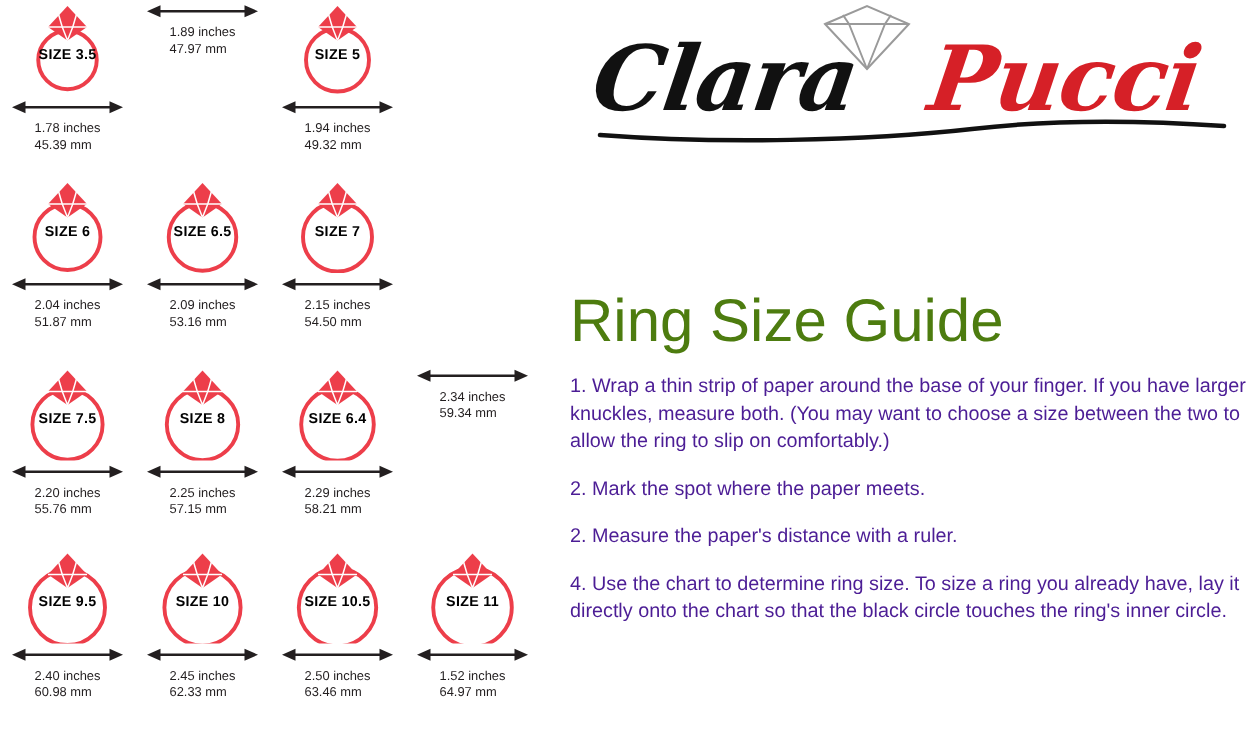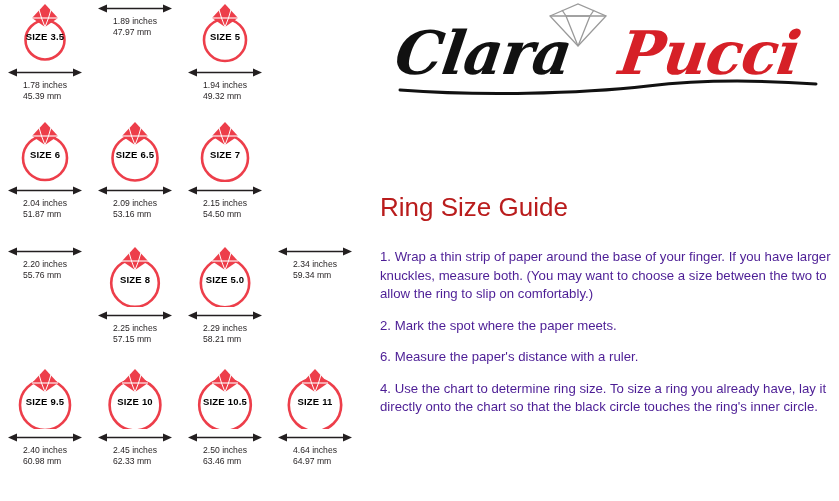--- a/index.html
+++ b/index.html
@@ -127,23 +127,23 @@
     left: 16px;
     top: 76px;
     width: 420px;
     height: 18px;
   }
 
   .guide-title {
     position: absolute;
     left: 8px;
     top: 192px;
-    font-size: 26px;
+    font-size: 40px;
     font-weight: normal;
-    color: #b91c1c;
+    color: #4d7c0f;
     letter-spacing: 0px;
   }
   .steps {
     position: absolute;
     left: 8px;
     top: 248px;
     width: 455px;
   }
   .step {
     font-size: 13.2px;
@@ -289,20 +289,29 @@
         </div>
         <div class="measure">
           <div>2.15 inches</div>
           <div>54.50 mm</div>
         </div>
       </div>
     </div>
 
     <div class="chart-row" style="top:243px;">
       <div class="cell">
+        <div class="ring-wrap">
+          <svg class="ring-svg" width="74" height="62" viewBox="0 0 74 62">
+            <circle cx="37" cy="38" r="23.4" fill="none" stroke="#ed3e4a" stroke-width="2.6"></circle>
+            <path d="M24 16 L37 2 L50 16 L37 25 Z" fill="#ed3e4a"></path>
+            <path d="M24 16 L50 16" stroke="#ffffff" stroke-width="1.1"></path>
+            <path d="M31 7.5 L33.5 16 M43 7.5 L40.5 16 M33.5 16 L37 25 M40.5 16 L37 25" stroke="#ffffff" stroke-width="1"></path>
+          </svg>
+          <div class="size-label">SIZE 7.5</div>
+        </div>
         <div class="arrow-row">
           <svg width="78" height="13" viewBox="0 0 78 13">
             <line x1="9" y1="6.5" x2="69" y2="6.5" stroke="#231f20" stroke-width="1.6"></line>
             <polygon points="2,6.5 11,2.5 11,10.5" fill="#231f20"></polygon>
             <polygon points="76,6.5 67,2.5 67,10.5" fill="#231f20"></polygon>
           </svg>
         </div>
         <div class="measure">
           <div>2.20 inches</div>
           <div>55.76 mm</div>
@@ -333,21 +342,21 @@
       </div>
 
       <div class="cell">
         <div class="ring-wrap">
           <svg class="ring-svg" width="74" height="62" viewBox="0 0 74 62">
             <circle cx="37" cy="38" r="24.2" fill="none" stroke="#ed3e4a" stroke-width="2.6"></circle>
             <path d="M24 16 L37 2 L50 16 L37 25 Z" fill="#ed3e4a"></path>
             <path d="M24 16 L50 16" stroke="#ffffff" stroke-width="1.1"></path>
             <path d="M31 7.5 L33.5 16 M43 7.5 L40.5 16 M33.5 16 L37 25 M40.5 16 L37 25" stroke="#ffffff" stroke-width="1"></path>
           </svg>
-          <div class="size-label">SIZE 5.0</div>
+          <div class="size-label">SIZE 6.4</div>
         </div>
         <div class="arrow-row">
           <svg width="78" height="13" viewBox="0 0 78 13">
             <line x1="9" y1="6.5" x2="69" y2="6.5" stroke="#231f20" stroke-width="1.6"></line>
             <polygon points="2,6.5 11,2.5 11,10.5" fill="#231f20"></polygon>
             <polygon points="76,6.5 67,2.5 67,10.5" fill="#231f20"></polygon>
           </svg>
         </div>
         <div class="measure">
           <div>2.29 inches</div>
@@ -451,21 +460,21 @@
           <div class="size-label">SIZE 11</div>
         </div>
         <div class="arrow-row">
           <svg width="78" height="13" viewBox="0 0 78 13">
             <line x1="9" y1="6.5" x2="69" y2="6.5" stroke="#231f20" stroke-width="1.6"></line>
             <polygon points="2,6.5 11,2.5 11,10.5" fill="#231f20"></polygon>
             <polygon points="76,6.5 67,2.5 67,10.5" fill="#231f20"></polygon>
           </svg>
         </div>
         <div class="measure">
-          <div>4.64 inches</div>
+          <div>1.52 inches</div>
           <div>64.97 mm</div>
         </div>
       </div>
     </div>
 
   </div>
 
   <div class="right">
 
     <div class="logo">
@@ -484,18 +493,18 @@
       <svg class="logo-swoosh" viewBox="0 0 420 18">
         <path d="M2 12 C 80 18, 180 16, 250 8 C 300 2, 360 2, 418 6" fill="none" stroke="#111111" stroke-width="3" stroke-linecap="round"></path>
       </svg>
     </div>
 
     <div class="guide-title">Ring Size Guide</div>
 
     <div class="steps">
       <div class="step">1.  Wrap a thin strip of paper around the base of your finger. If you have larger knuckles, measure both. (You may want to choose a size between the two to allow the ring to slip on comfortably.)</div>
       <div class="step">2.  Mark the spot where the paper meets.</div>
-      <div class="step">6.  Measure the paper's distance with a ruler.</div>
+      <div class="step">2.  Measure the paper's distance with a ruler.</div>
       <div class="step">4.  Use the chart to determine ring size. To size a ring you already have, lay it directly onto the chart so that the black circle touches the ring's inner circle.</div>
     </div>
 
   </div>
 </div>
 
 </body></html>

